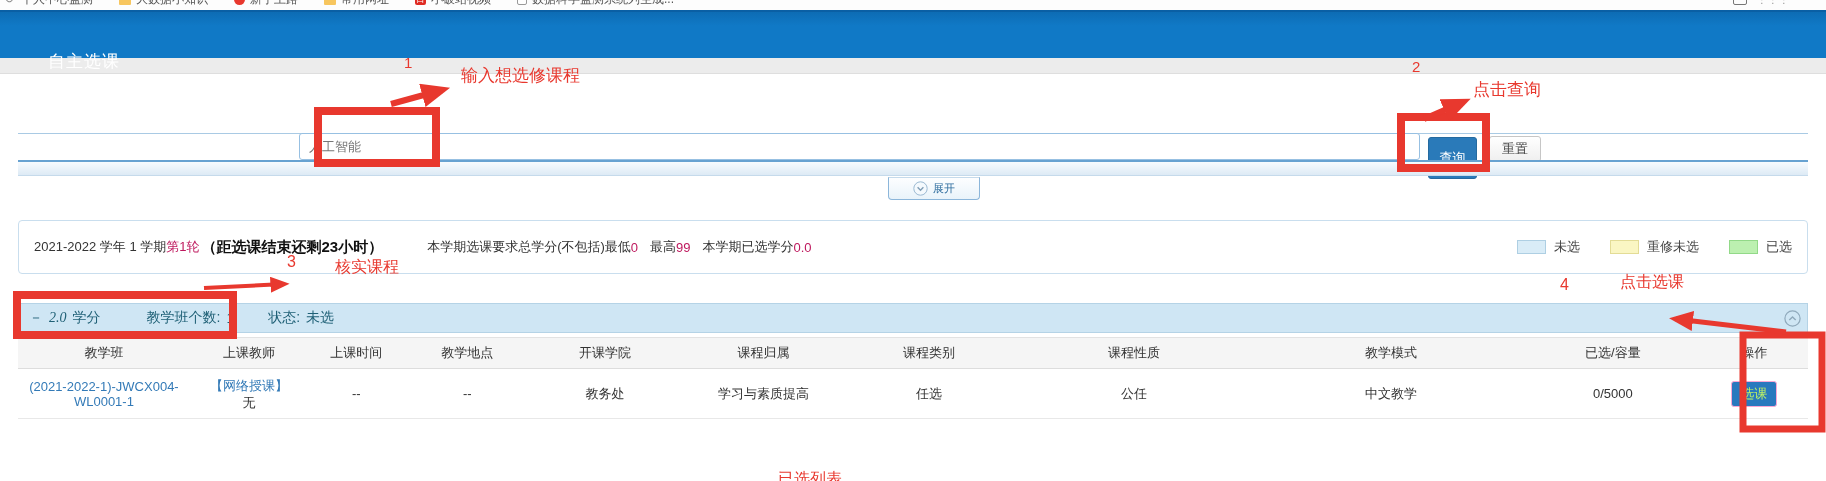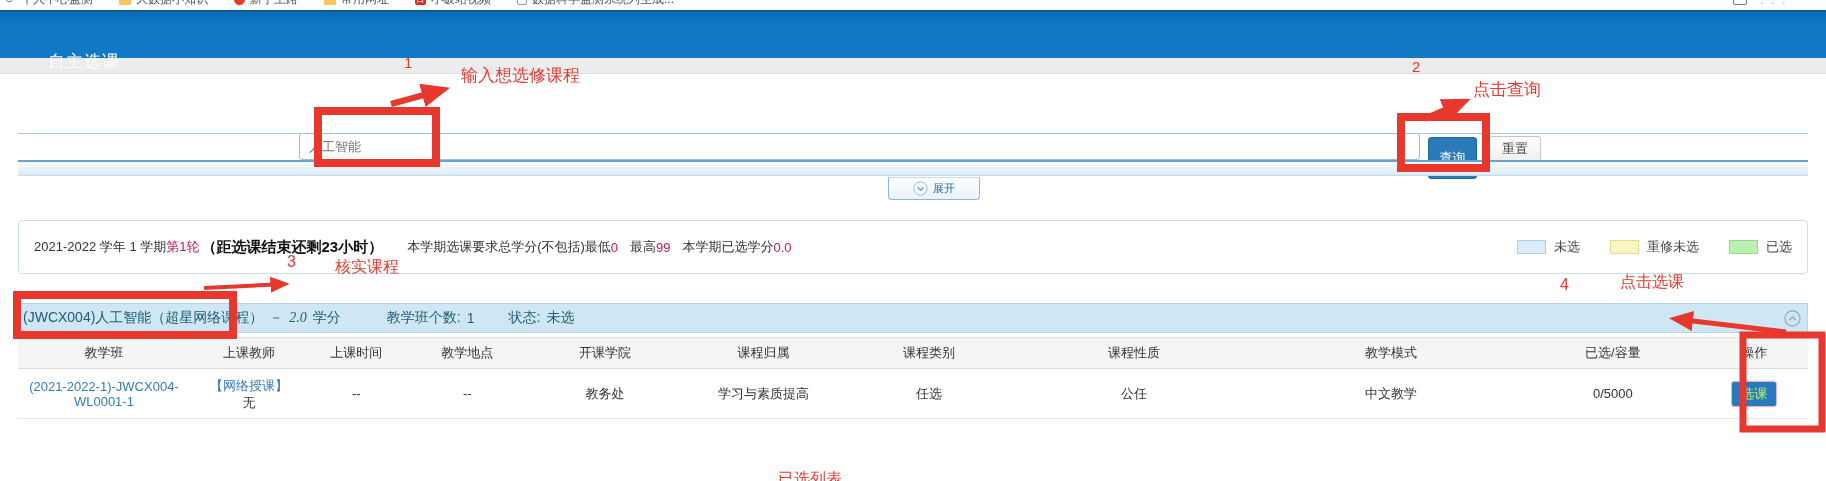--- a/index.html
+++ b/index.html
@@ -35,21 +35,21 @@
 
   .collapse-strip { position:absolute; top:160px; left:18px; width:1790px; height:16px; border-top:2px solid #67a2d1; border-bottom:1px solid #c5daeb; background:linear-gradient(180deg,#f7fbfe,#ddeaf5); }
   .expand-tab { position:absolute; top:177px; left:888px; width:92px; height:23px; border:1px solid #8cb6da; border-top:1px solid #c5daeb; border-radius:0 0 4px 4px; background:linear-gradient(180deg,#fdfeff,#e9f3fa); display:flex; align-items:center; justify-content:center; cursor:pointer; }
   .expand-tab svg { margin-right:5px; }
   .expand-label { color:#2f6e9f; font-size:11px;text-align:center; }
 
   
   .info-panel { position:absolute; top:220px; left:18px; width:1790px; height:54px; border:1px solid #c9deee; border-radius:4px; background:#fff; display:flex; align-items:center; padding:0 15px; font-size:13px; color:#333; }
   .red { color:#be185d; }
   .countdown { font-weight:bold; color:#111; font-size:15px; margin-left:2px; }
-  .req { margin-left:24px; }
+  .req { margin-left:44px; }
   .seg-gap { margin-left:12px; }
   .legend { margin-left:auto; display:flex; align-items:center; }
   .legend-item { display:flex; align-items:center; margin-left:30px; font-size:13px; color:#444; }
   .swatch { width:29px; height:14px; margin-right:8px; border:1px solid transparent; }
   .sw-unselected { background:#d9ecf7; border-color:#aecfe3; }
   .sw-retake { background:#faf6c3; border-color:#e3dc96; }
   .sw-selected { background:#bcf0b0; border-color:#92d988; }
 
   
   .course-band { position:absolute; top:303px; left:18px; width:1790px; height:30px; background:#cfe6f4; border:1px solid #b5d3e6; display:flex; align-items:center; padding-left:4px; color:#1f6076; font-size:14px; }
@@ -156,21 +156,20 @@
           <span>重修未选</span>
         </div>
       <div class="legend-item">
           <span class="swatch sw-selected"></span>
           <span>已选</span>
         </div>
     </div>
   </div>
 
   <div class="course-band">
-    <span>(JWCX004)人工智能（超星网络课程）</span>
     <span class="band-seg1">－</span>
     <span class="band-seg1 credits-num">2.0</span>
     <span class="band-seg1">学分</span>
     <span class="band-seg2">教学班个数:</span>
     <span class="band-seg1">1</span>
     <span class="band-seg3">状态:</span>
     <span class="band-seg1">未选</span>
     <span class="band-collapse">
       <svg width="17" height="17" viewBox="0 0 17 17">
         <circle cx="8.5" cy="8.5" r="7.6" fill="none" stroke="#8fa9bb" stroke-width="1.2"></circle>

